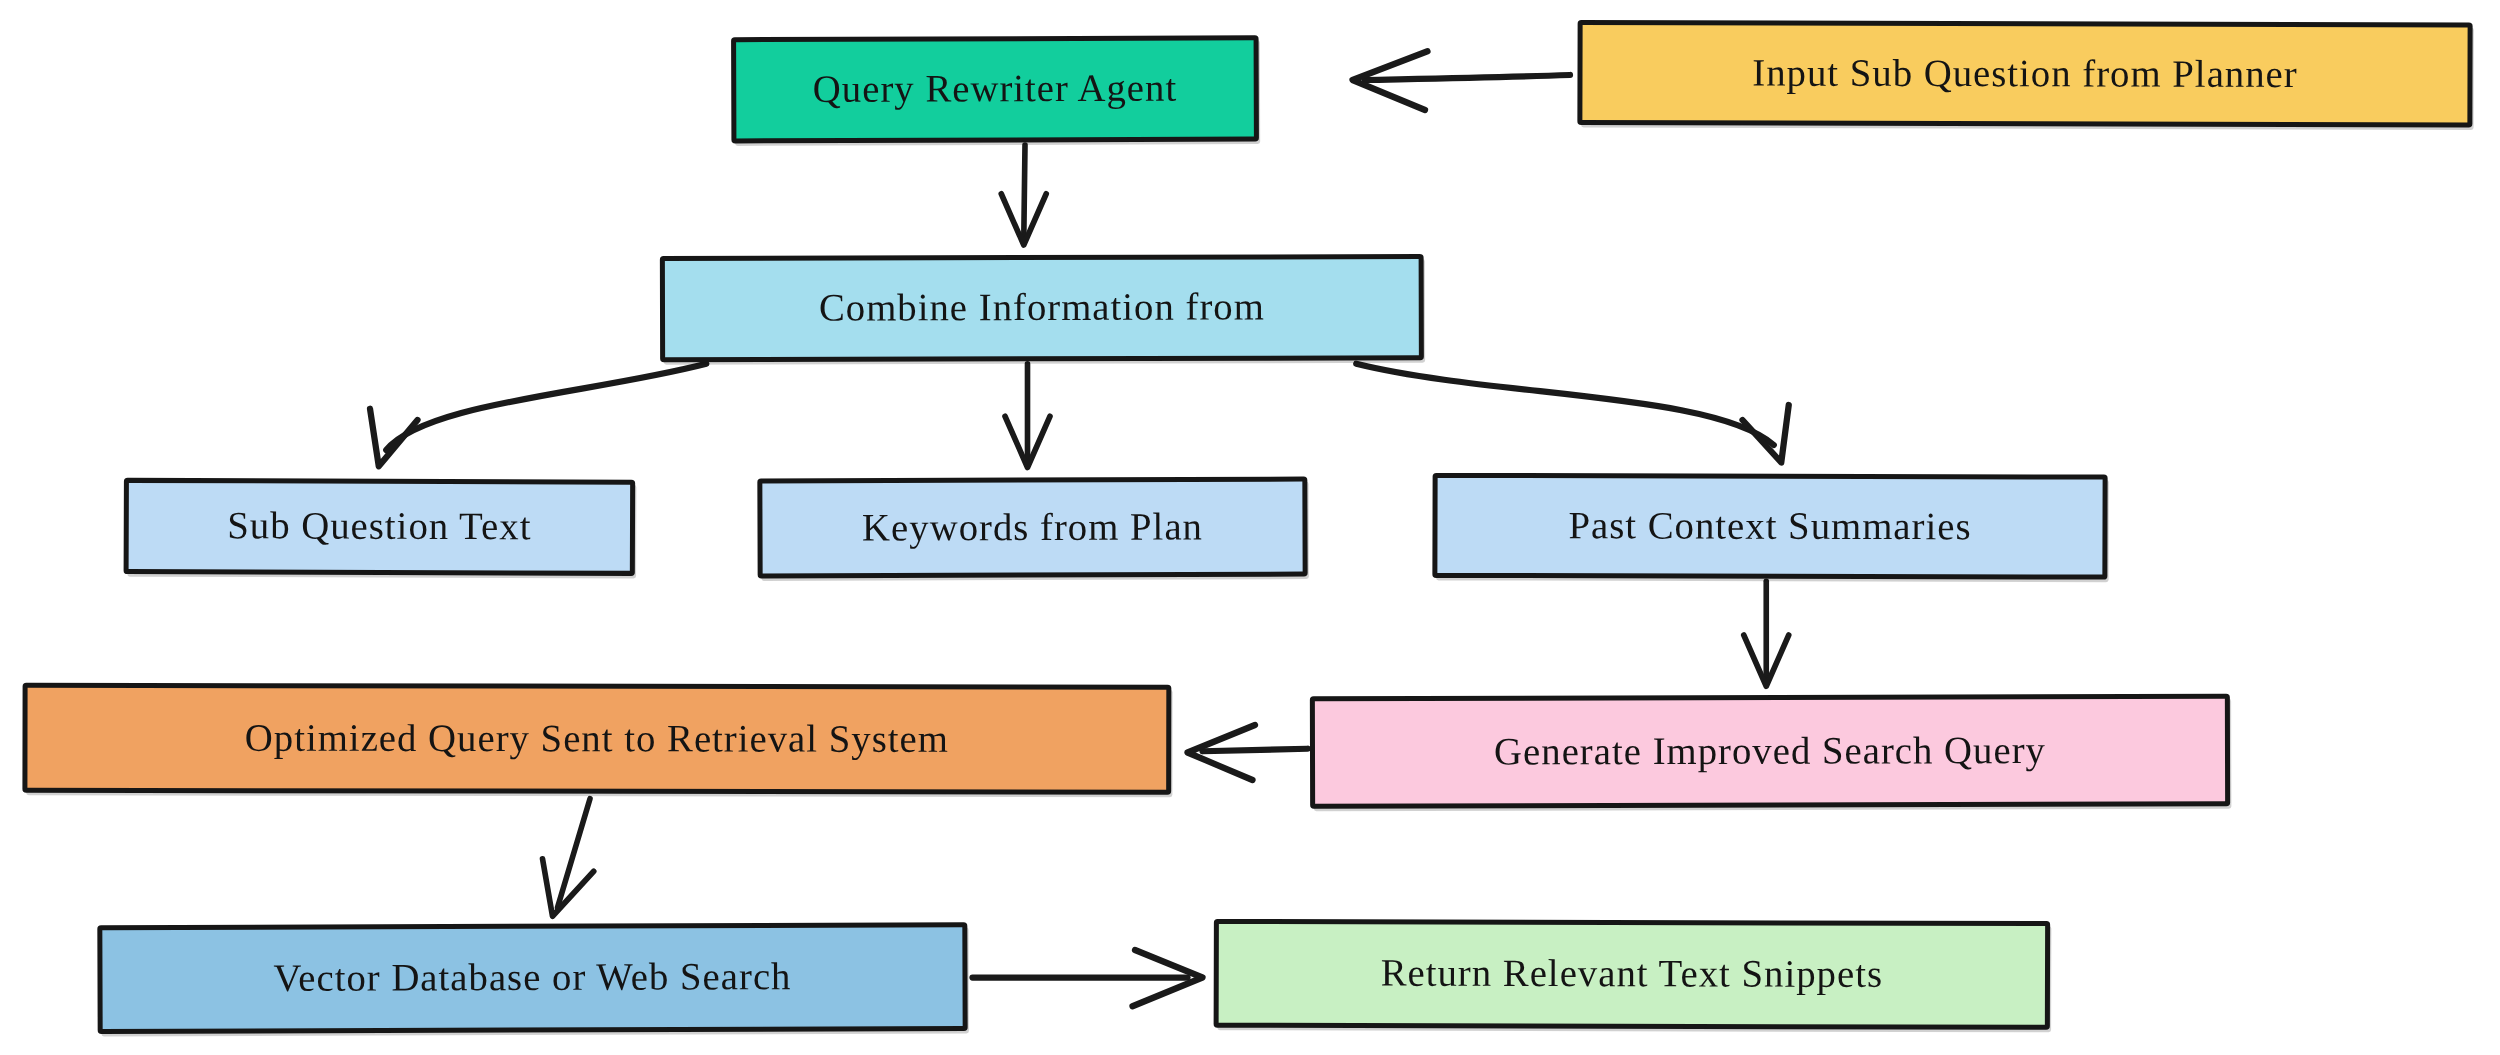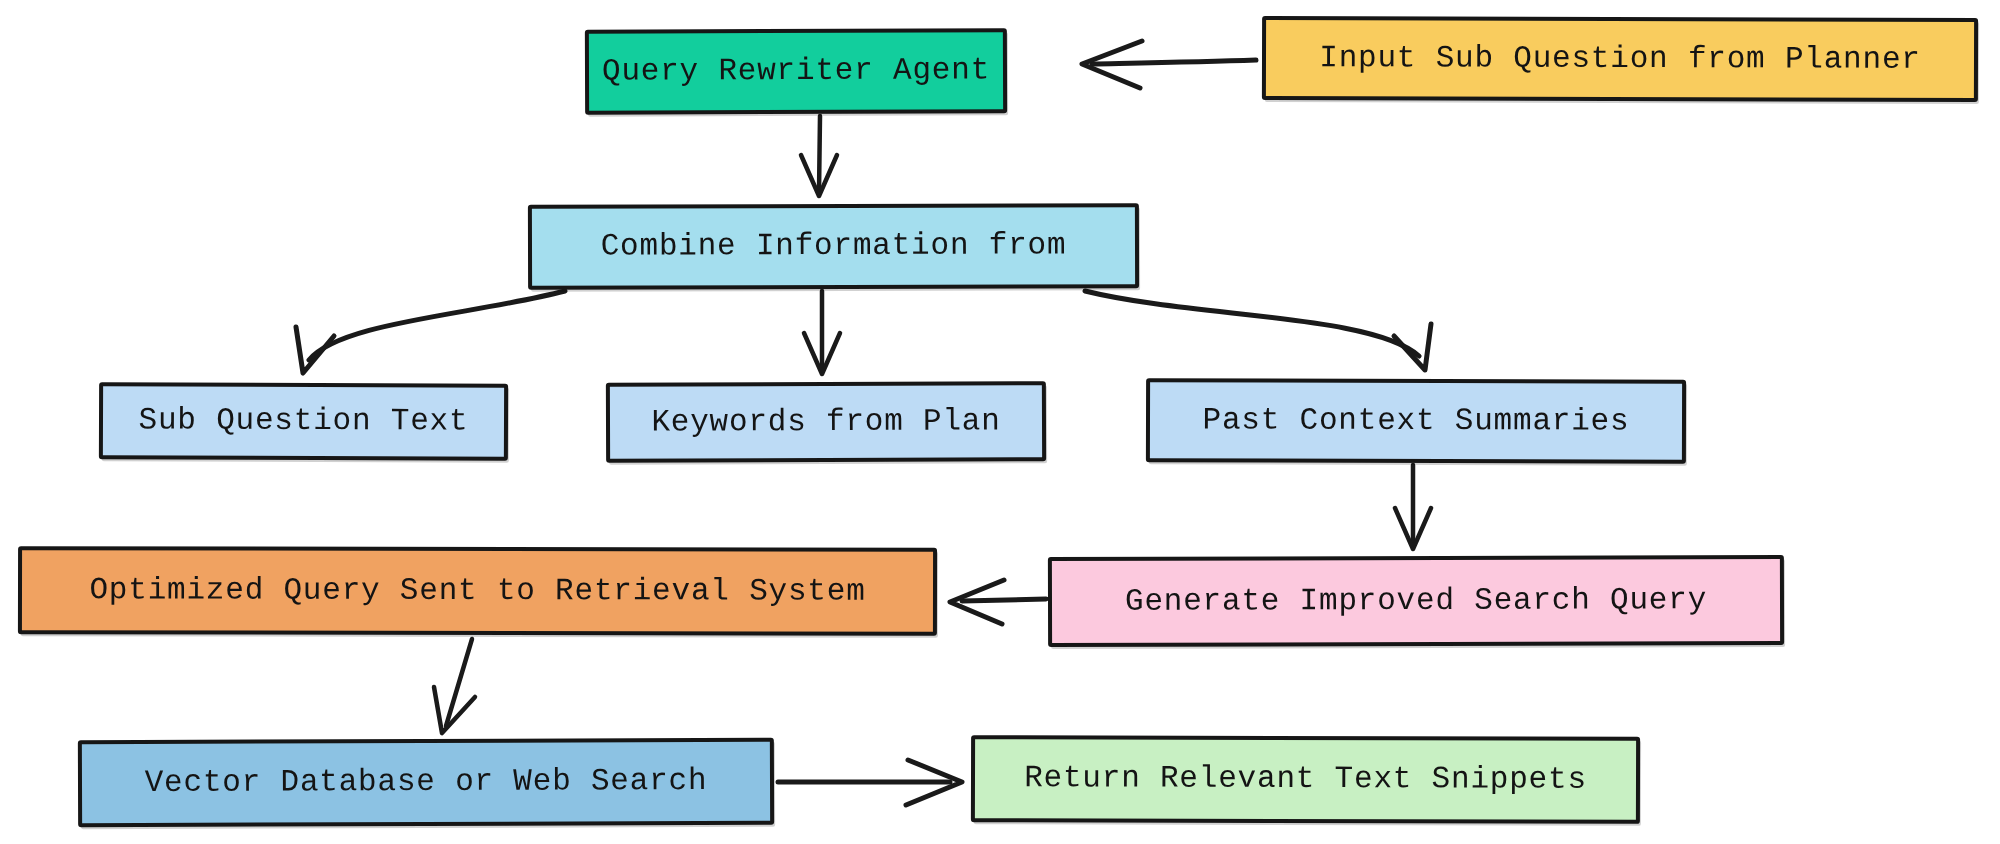--- a/index.html
+++ b/index.html
@@ -5,21 +5,21 @@
   html, body {
     margin: 0;
     padding: 0;
     background: #ffffff;
   }
   .canvas {
     position: relative;
     width: 2000px;
     height: 844px;
     background: #ffffff;
-    font-family: Liberation Mono, monospace;
+    font-family: Liberation Serif, serif;
     overflow: hidden;
   }
   .arrow-layer {
     position: absolute;
     left: 0; top: 0;
     width: 2000px;
     height: 844px;
     pointer-events: none;
   }
   .node {

